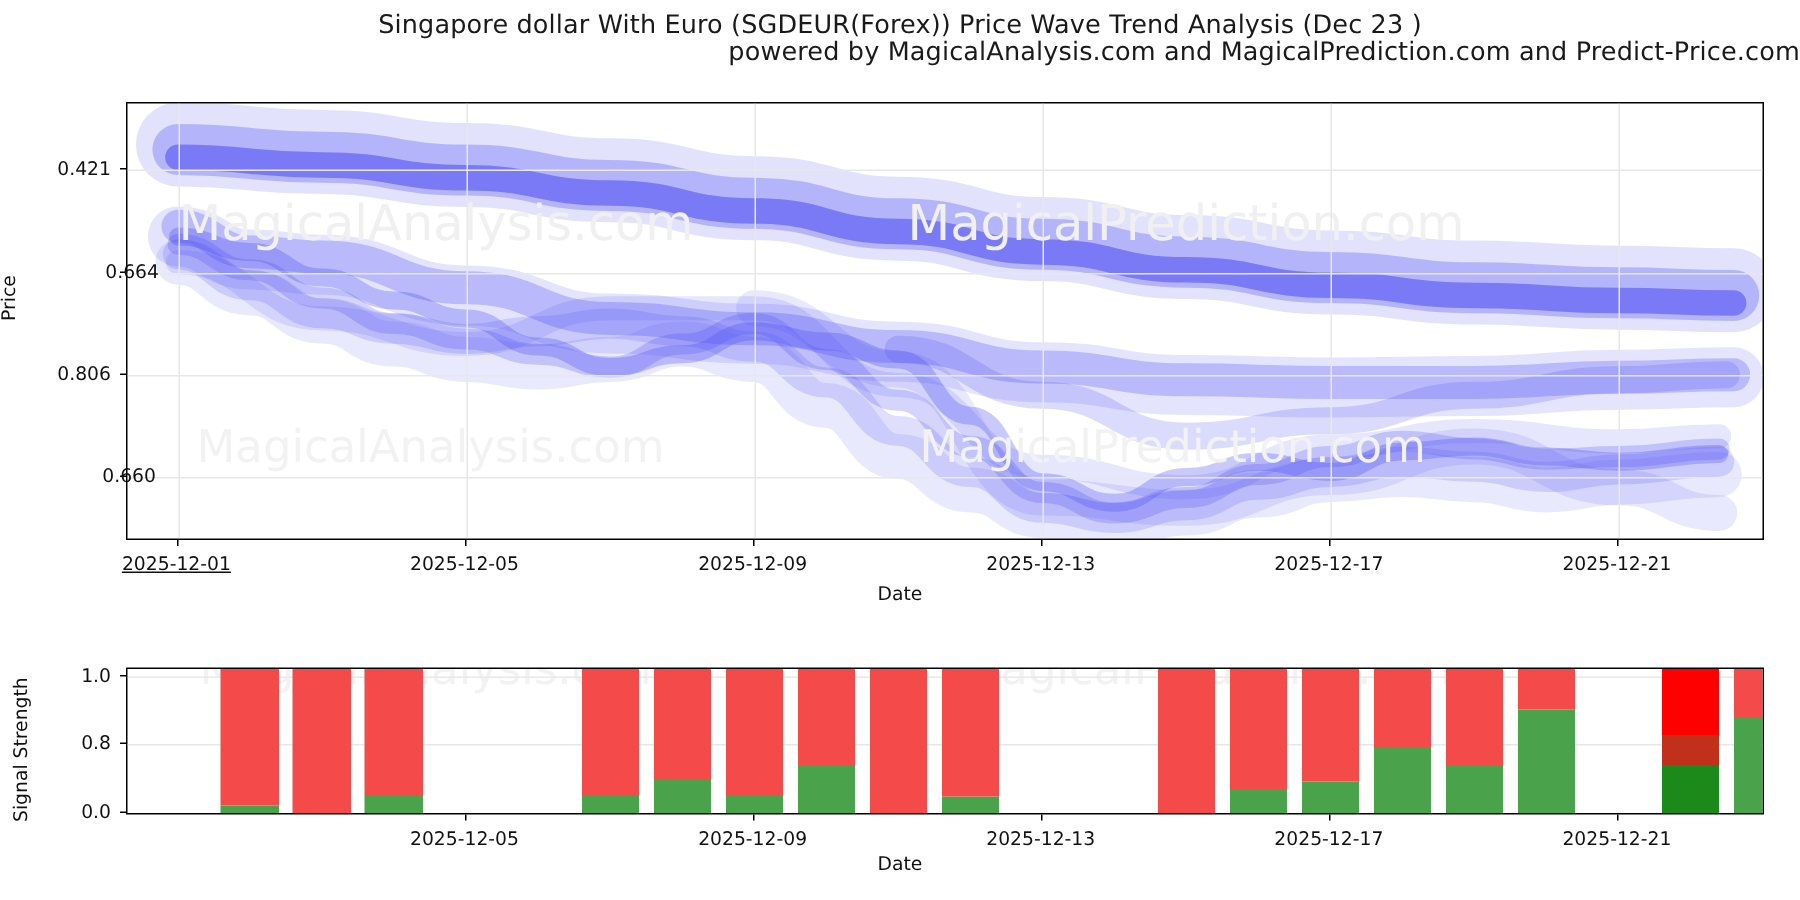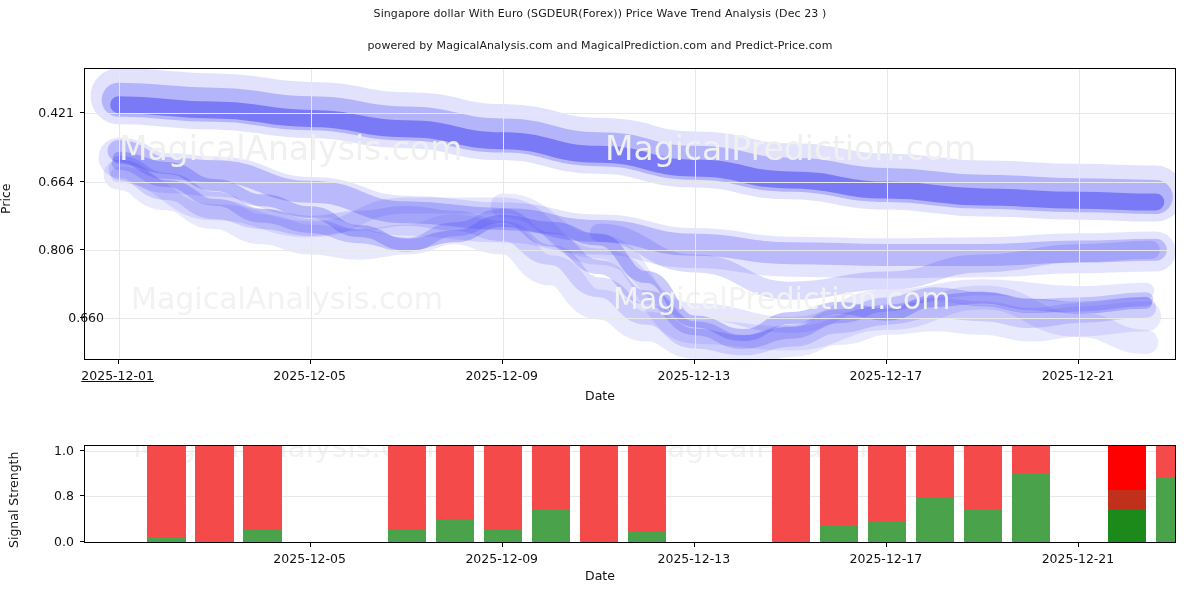--- a/index.html
+++ b/index.html
@@ -1,23 +1,23 @@
 <!DOCTYPE html>
 <html><head>
 <meta charset="utf-8">
 <style>
   html,body{margin:0;padding:0;background:#ffffff;}
   body{width:1200px;height:600px;overflow:hidden;
        font-family:"DejaVu Sans","Liberation Sans",sans-serif;color:#000;}
   #stage{position:relative;width:1200px;height:600px;}
 
   .ttl{position:absolute;left:0;width:1200px;text-align:center;
-       font-size:11px;color:#1a1a1a;letter-spacing:.1px;white-space:nowrap;}
+       font-size:17px;color:#1a1a1a;letter-spacing:.1px;white-space:nowrap;}
   #title-line1{top:7px;}
-  #title-line2{top:39px;}
+  #title-line2{top:25px;text-align:right;}
 
   
   #price-panel{position:absolute;left:84px;top:68px;width:1092px;height:292px;
                border:1.1px solid #000;box-sizing:border-box;background:#fff;}
   #price-clip{position:absolute;inset:0;overflow:hidden;}
   .grid-v{position:absolute;top:0;bottom:0;width:1px;background:#e8e8e8;}
   .grid-h{position:absolute;left:0;right:0;height:1px;background:#e8e8e8;}
 
   .ytick{position:absolute;right:1184px;font-size:12.5px;color:#111;
          white-space:nowrap;transform:translateY(-50%);}
@@ -104,21 +104,21 @@
       <div class="xtick" style="left: 501.753px; top: 368px;">2025-12-09</div>
       <div class="xtickmark" style="left: 693.824px; top: 360px;"></div>
       <div class="xtick" style="left: 693.824px; top: 368px;">2025-12-13</div>
       <div class="xtickmark" style="left: 885.894px; top: 360px;"></div>
       <div class="xtick" style="left: 885.894px; top: 368px;">2025-12-17</div>
       <div class="xtickmark" style="left: 1077.96px; top: 360px;"></div>
       <div class="xtick" style="left: 1077.96px; top: 368px;">2025-12-21</div>
       <div class="tickmark" style="top: 112.353px;"></div>
       <div class="ytick ytick-main" style="top: 112.353px; left: 0px; width: 74px;">0.421</div>
       <div class="tickmark" style="top: 180.588px;"></div>
-      <div class="ytick ytick-main" style="top: 180.588px; left: 0px; width: 74px;">0.664</div>
+      <div class="ytick ytick-main" style="top: 180.588px; left: 0px; width: 74px; padding-left: 32px;">0.664</div>
       <div class="tickmark" style="top: 248.824px;"></div>
       <div class="ytick ytick-main" style="top: 248.824px; left: 0px; width: 74px;">0.806</div>
       <div class="tickmark" style="top: 317.059px;"></div>
       <div class="ytick ytick-main" style="top: 317.059px; left: 0px; width: 74px; margin-left: 30px;">0.660</div>
     </div>
   <div id="ylabel-price">Price</div>
   <div id="xlabel-price">Date</div>
 
   <div id="power-panel">
     <div id="power-clip">

